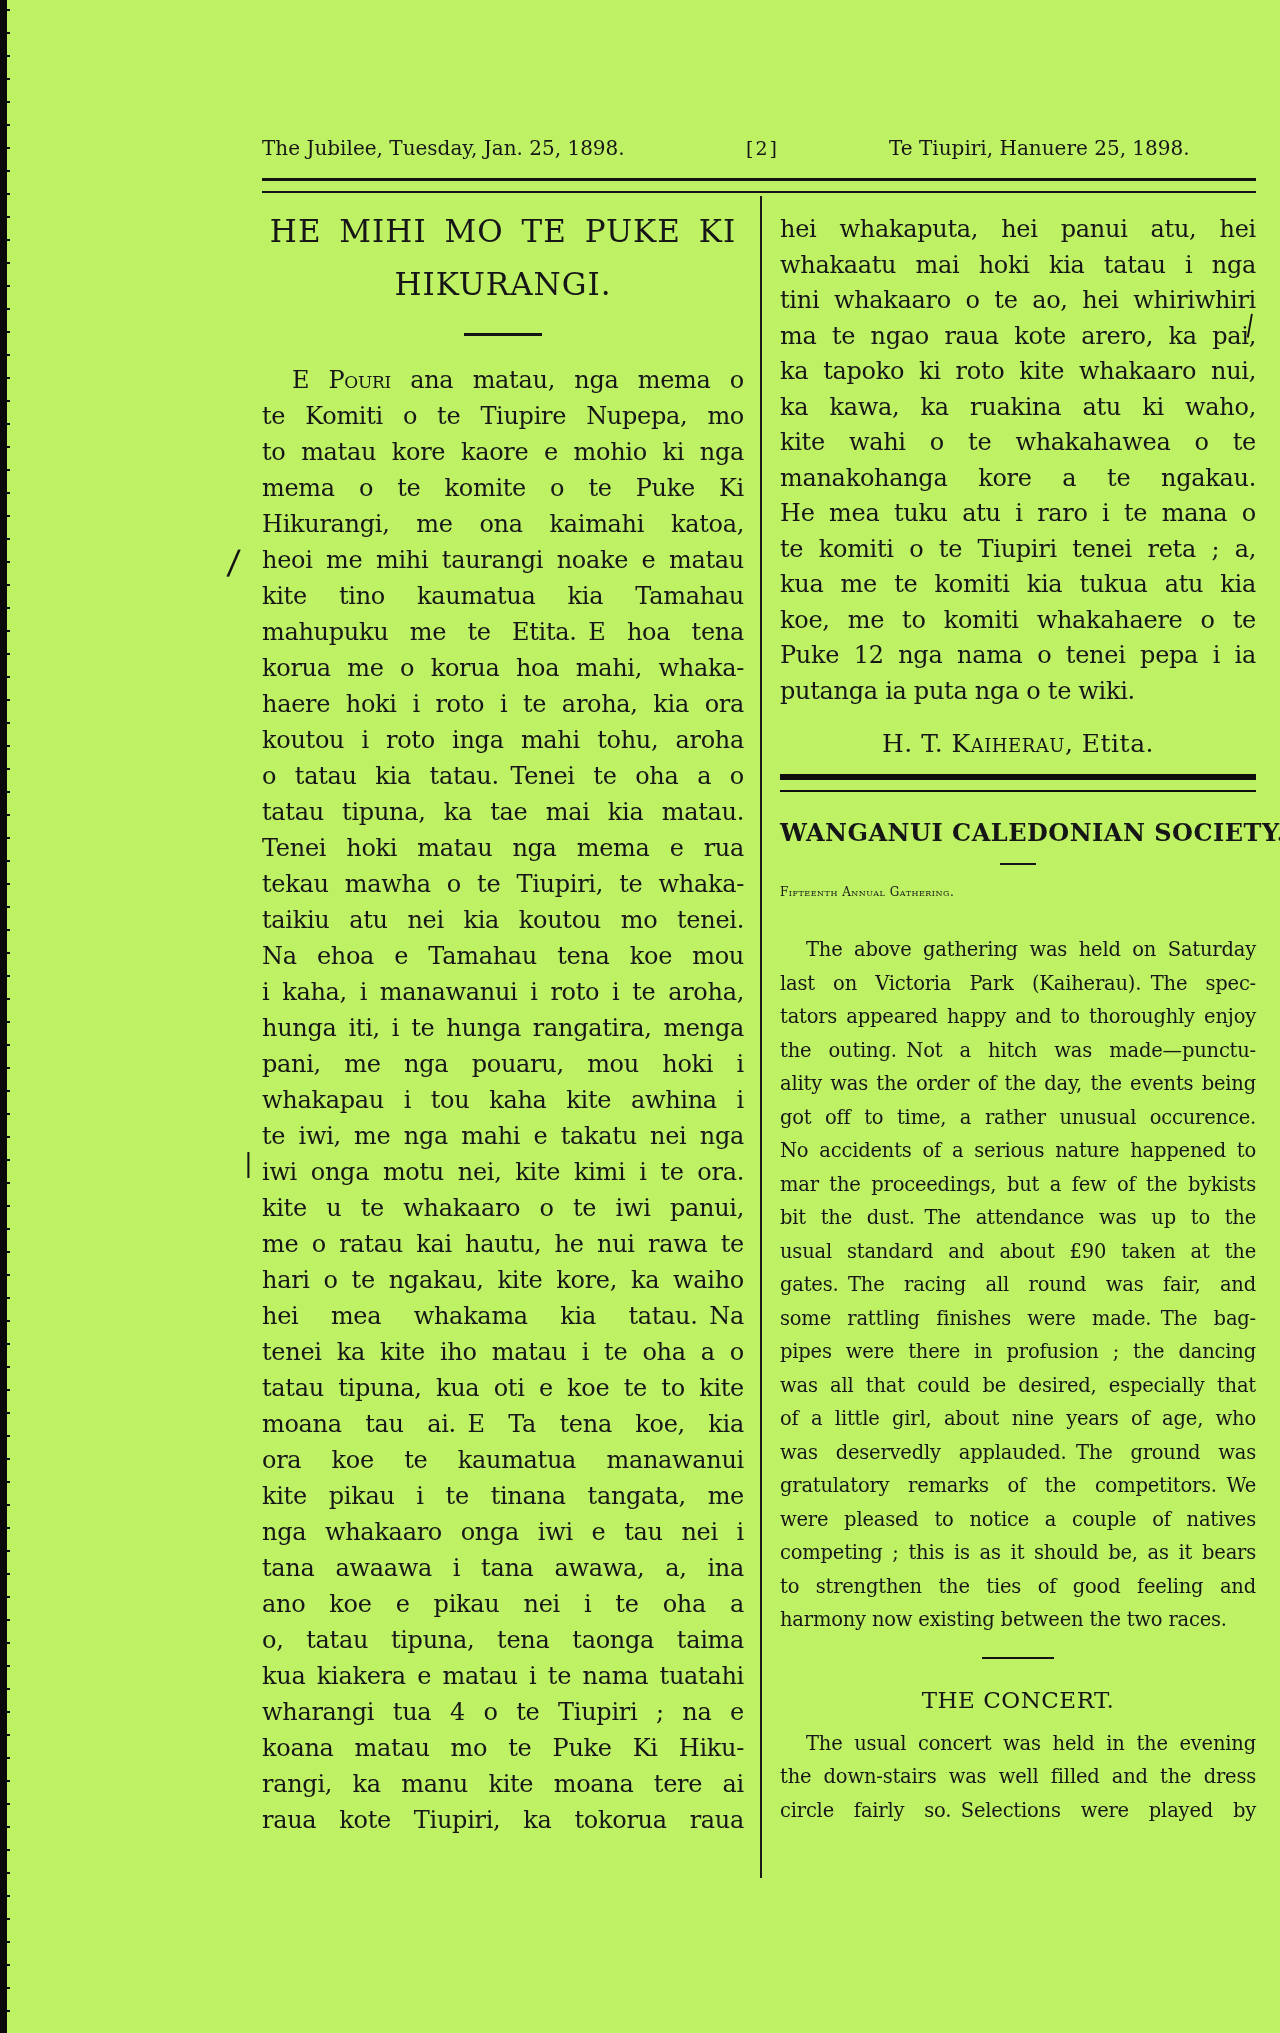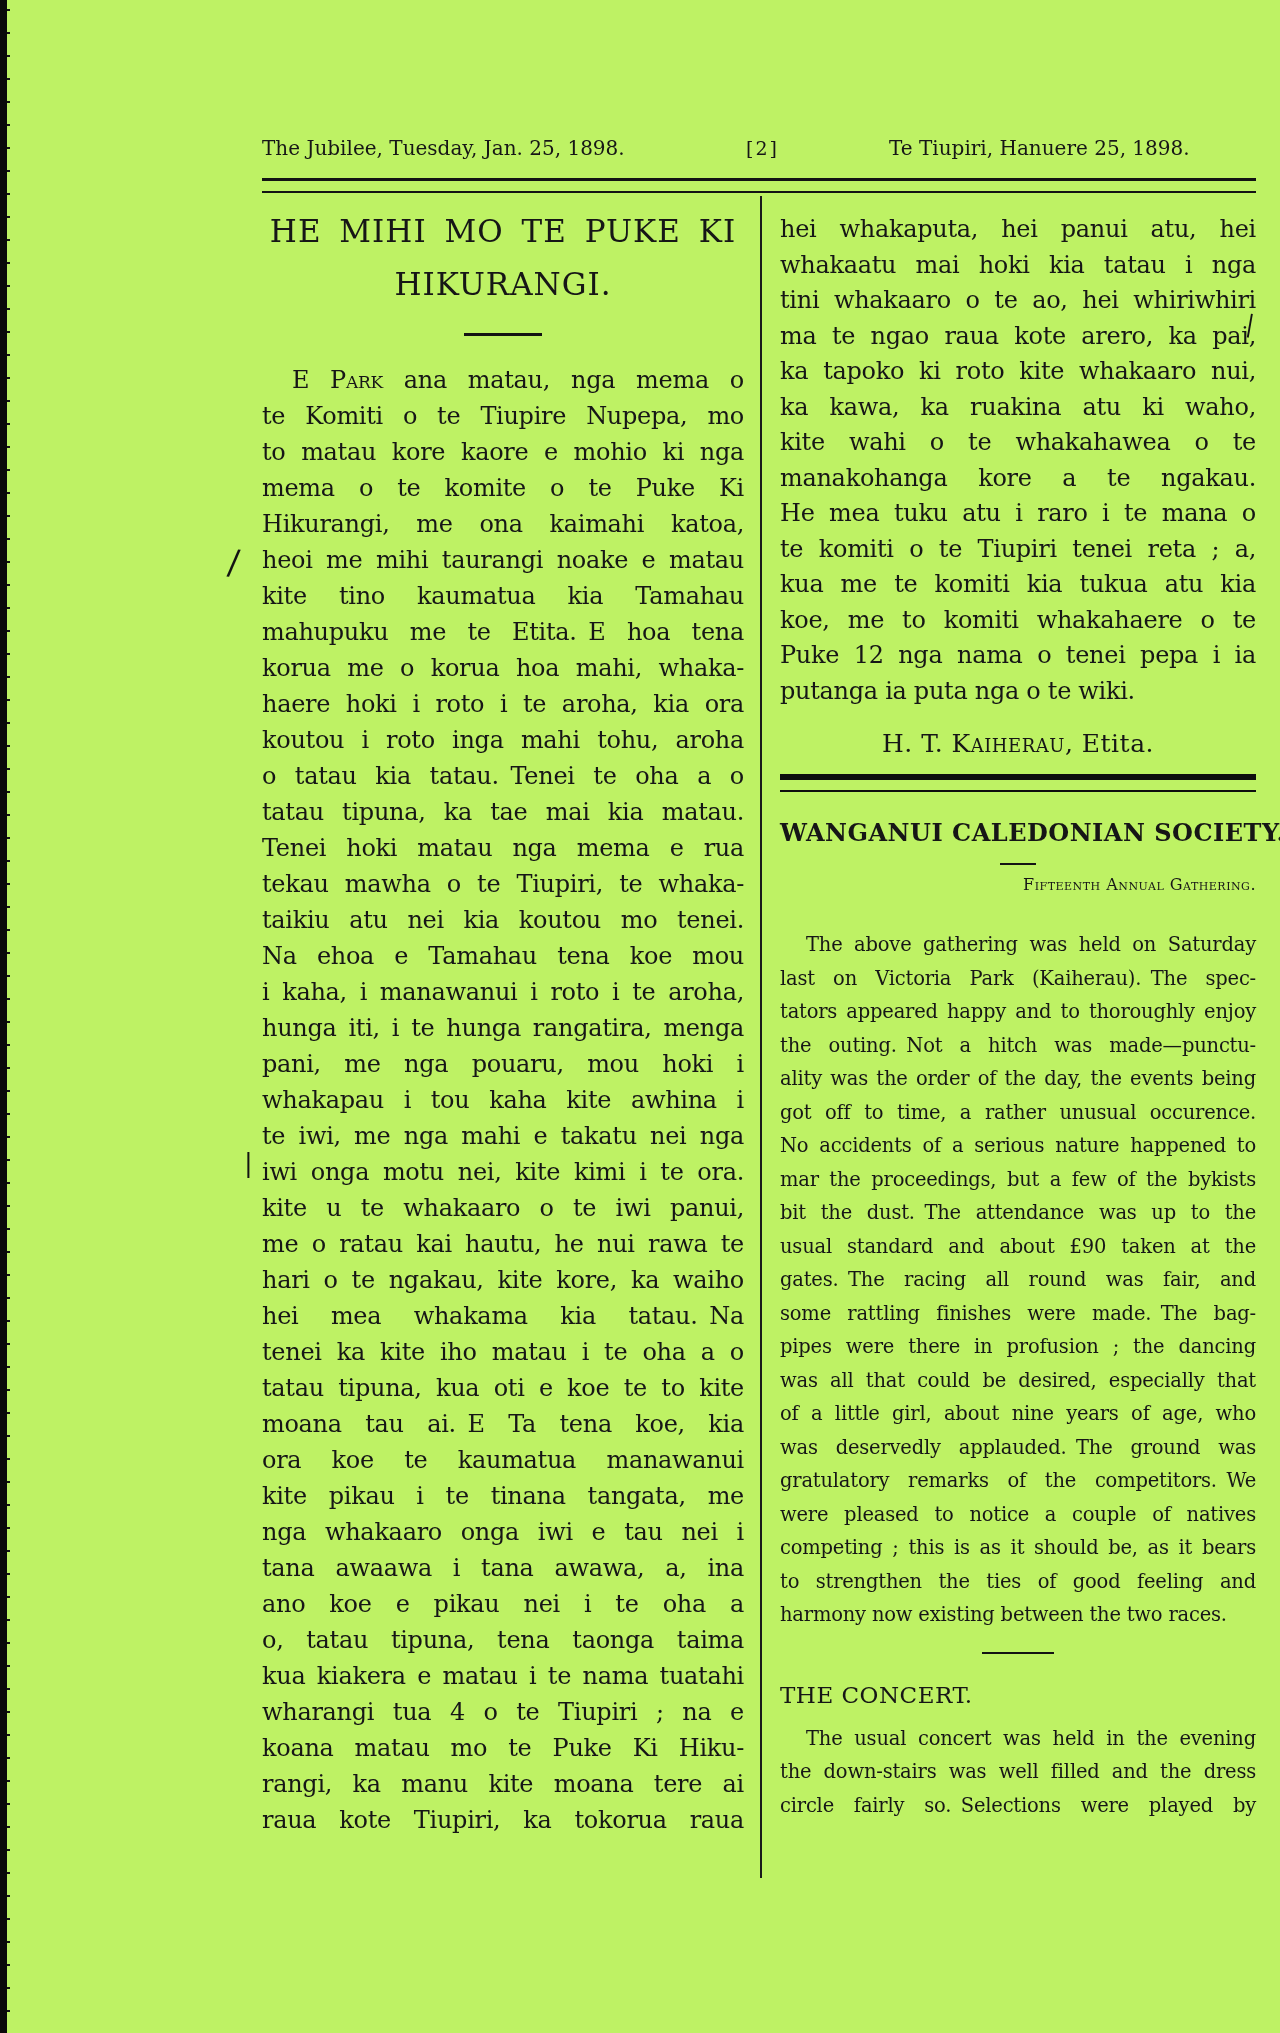--- a/index.html
+++ b/index.html
@@ -40,25 +40,25 @@
   .tline.lead { text-indent:30px; }
 
   
   .right-col { position:absolute; left:780px; top:200px; width:476px; }
   .maori-para { padding-top:12px; font-size:24px; letter-spacing:-0.3px; }
   .maori-para .tline { line-height:35.5px; }
   .signature { margin-top:20px; text-align:center; font-size:25px; letter-spacing:0.5px; }
   .rule-heavy { margin-top:16px; height:10px; border-top:6px solid #0e0e0e; border-bottom:2px solid #0e0e0e; }
   .society-heading { margin-top:26px; font-size:24px; letter-spacing:0.5px; white-space:nowrap;font-weight:bold; }
   .tiny-rule { width:36px; height:2px; background:#131313; margin:16px auto 0; }
-  .subheading { margin-top:10px; text-align:right; font-size:16px; letter-spacing:0.5px; }
+  .subheading { margin-top:20px; text-align:left; font-size:12px; letter-spacing:0.5px; }
   .gathering { margin-top:34px; font-size:19.5px; letter-spacing:-0.2px; }
   .gathering .tline { line-height:33.5px; }
   .mid-rule { width:72px; height:2px; background:#131313; margin:20px auto 0; }
-  .concert-heading { margin-top:28px; font-size:23px; letter-spacing:0.5px; }
+  .concert-heading { margin-top:28px; text-align:center; font-size:23px; letter-spacing:0.5px; }
   .concert { margin-top:14px; font-size:19.5px; letter-spacing:-0.2px; }
   .concert .tline { line-height:33.5px; }
 
   
   .ink-mark { position:absolute; color:#131313; }
   .mark-slash { left:228px; top:542px; font-size:34px; transform:rotate(6deg); }
   .mark-bar   { left:244px; top:1148px; font-size:26px; }
   .mark-tick  { left:1246px; top:310px; font-size:24px; transform:rotate(10deg); }
 </style>
 </head>
@@ -75,21 +75,21 @@
 
   <div class="col-divider"></div>
 
   <div class="left-col">
     <div class="left-heading">
       <div>HE MIHI MO TE PUKE KI</div>
       <div>HIKURANGI.</div>
     </div>
     <div class="head-rule"></div>
     <div class="left-body jlines">
-      <div class="tline lead"><span>E </span><span class="sc">Park</span><span> ana matau, nga mema o</span></div>
+      <div class="tline lead"><span>E </span><span class="sc">Pouri</span><span> ana matau, nga mema o</span></div>
       <div>
           <div class="tline">te Komiti o te Tiupire Nupepa, mo</div>
           <div class="tline">to matau kore kaore e mohio ki nga</div>
           <div class="tline">mema o te komite o te Puke Ki</div>
           <div class="tline">Hikurangi, me ona kaimahi katoa,</div>
           <div class="tline">heoi me mihi taurangi noake e matau</div>
           <div class="tline">kite tino kaumatua kia Tamahau</div>
           <div class="tline">mahupuku me te Etita. E hoa tena</div>
           <div class="tline">korua me o korua hoa mahi, whaka-</div>
           <div class="tline">haere hoki i roto i te aroha, kia ora</div>

